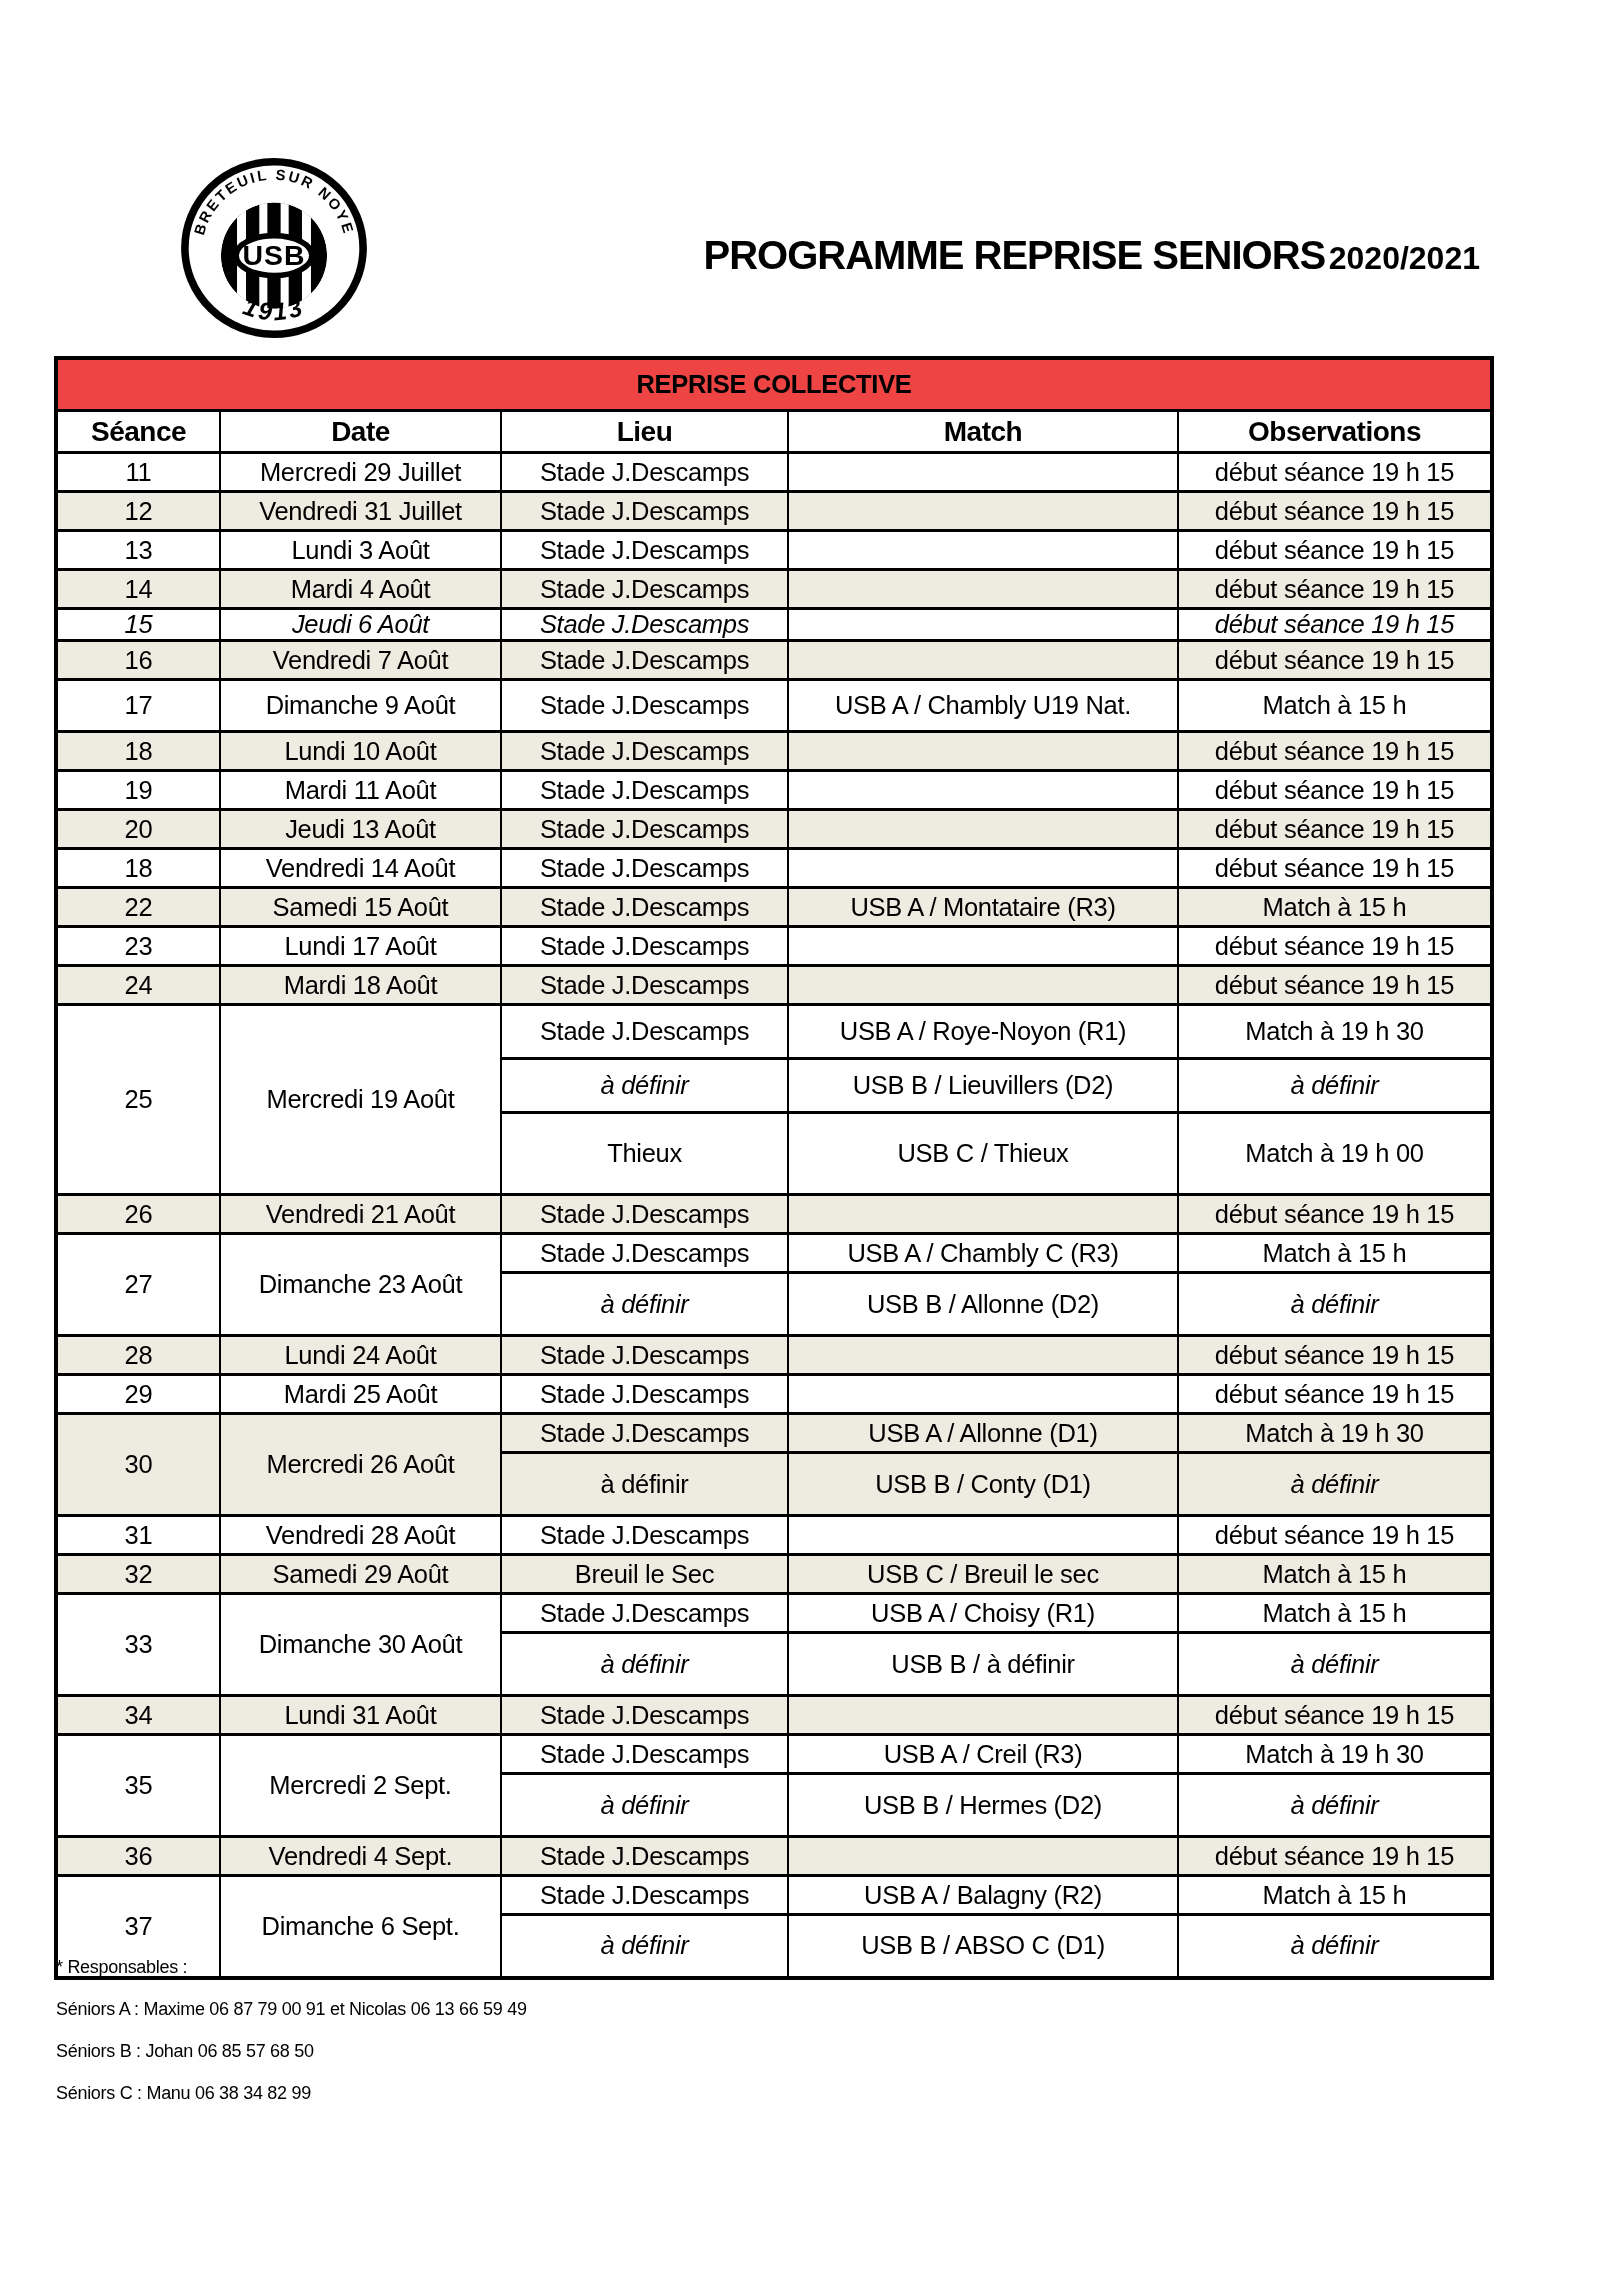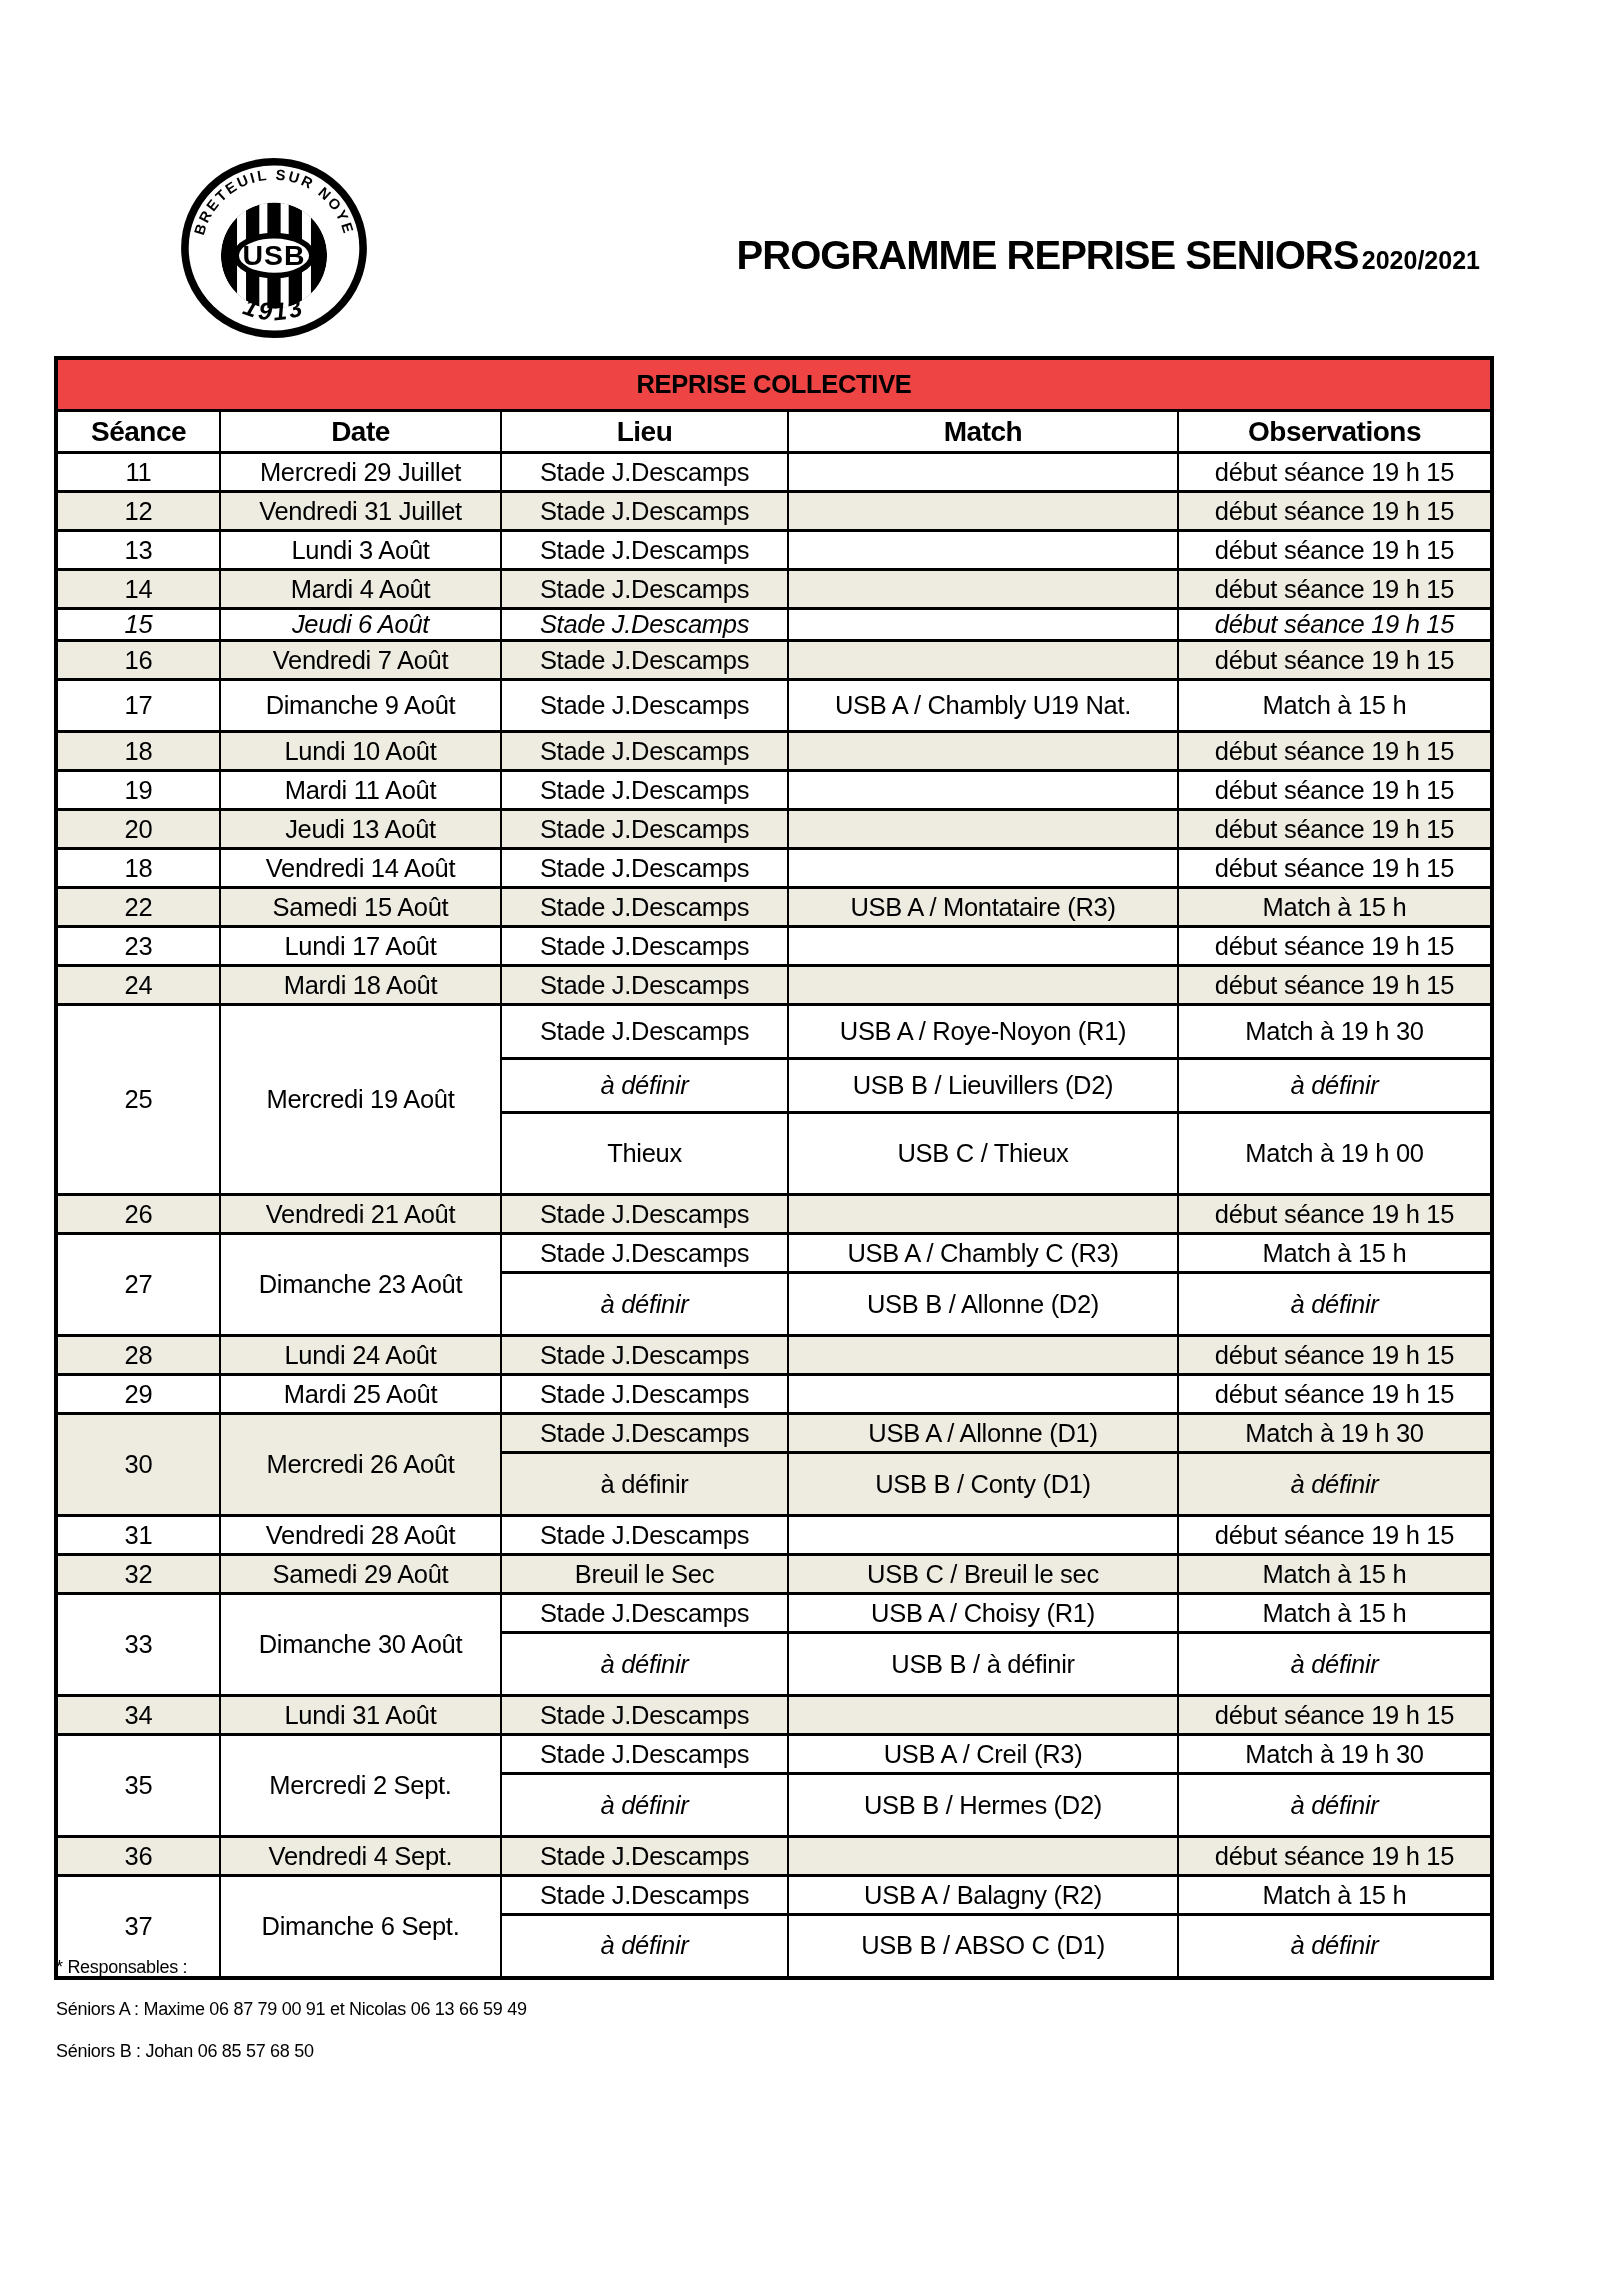--- a/index.html
+++ b/index.html
@@ -12,21 +12,21 @@
     overflow:hidden;
   }
   
   .logo-wrap{position:absolute;left:179px;top:157px;width:190px;height:182px;}
   .doc-title{
     position:absolute;right:141px;top:233px;
     white-space:nowrap;text-align:right;
     font-weight:bold;letter-spacing:-1px;
   }
   .doc-title .main{font-size:40px;}
-  .doc-title .season{font-size:25px;letter-spacing:0;}
+  .doc-title .season{font-size:32px;letter-spacing:0;}
   
   .table-wrap{position:absolute;left:54px;top:356px;}
   table.sched{
     border-collapse:collapse;
     table-layout:fixed;
     width:1436px;
     border:4.9px solid #000;
   }
   table.sched td, table.sched th{
     border:2.9px solid #000;
@@ -345,16 +345,17 @@
             <td class="c-obs it">à définir</td>
           </tr>
         </tbody>
     </table>
   </div>
 
   <div class="footer">
     <div>* Responsables :</div>
     <div><b>Séniors A</b><span> : Maxime 06 87 79 00 91 et Nicolas 06 13 66 59 49</span></div>
     <div><b>Séniors B</b><span> : Johan 06 85 57 68 50</span></div>
+    <div><b>Séniors C</b><span> : Manu 06 38 34 82 99</span></div>
   </div>
 
 </div>
 
 
 </body></html>

